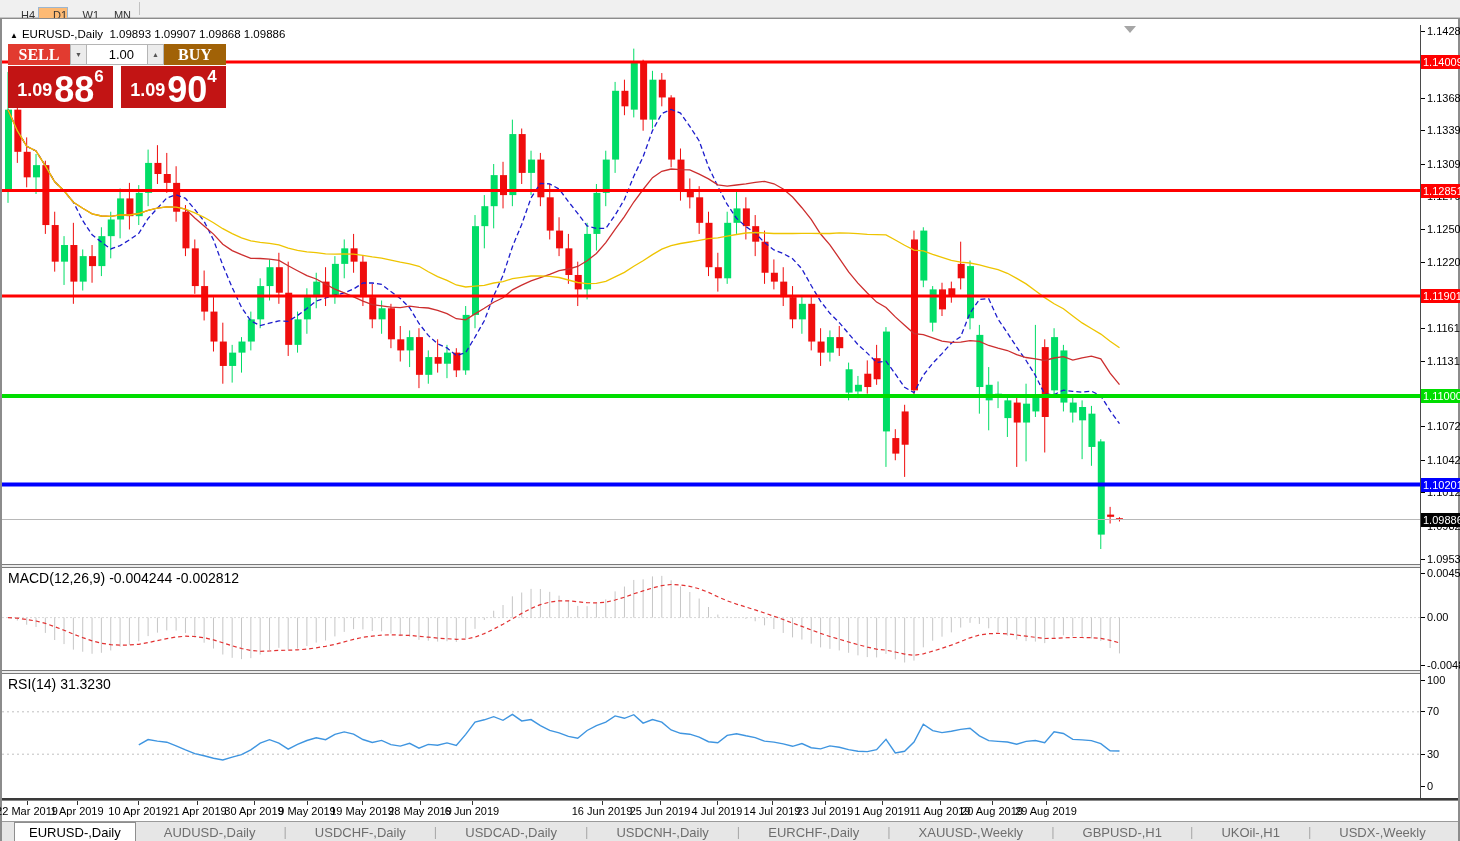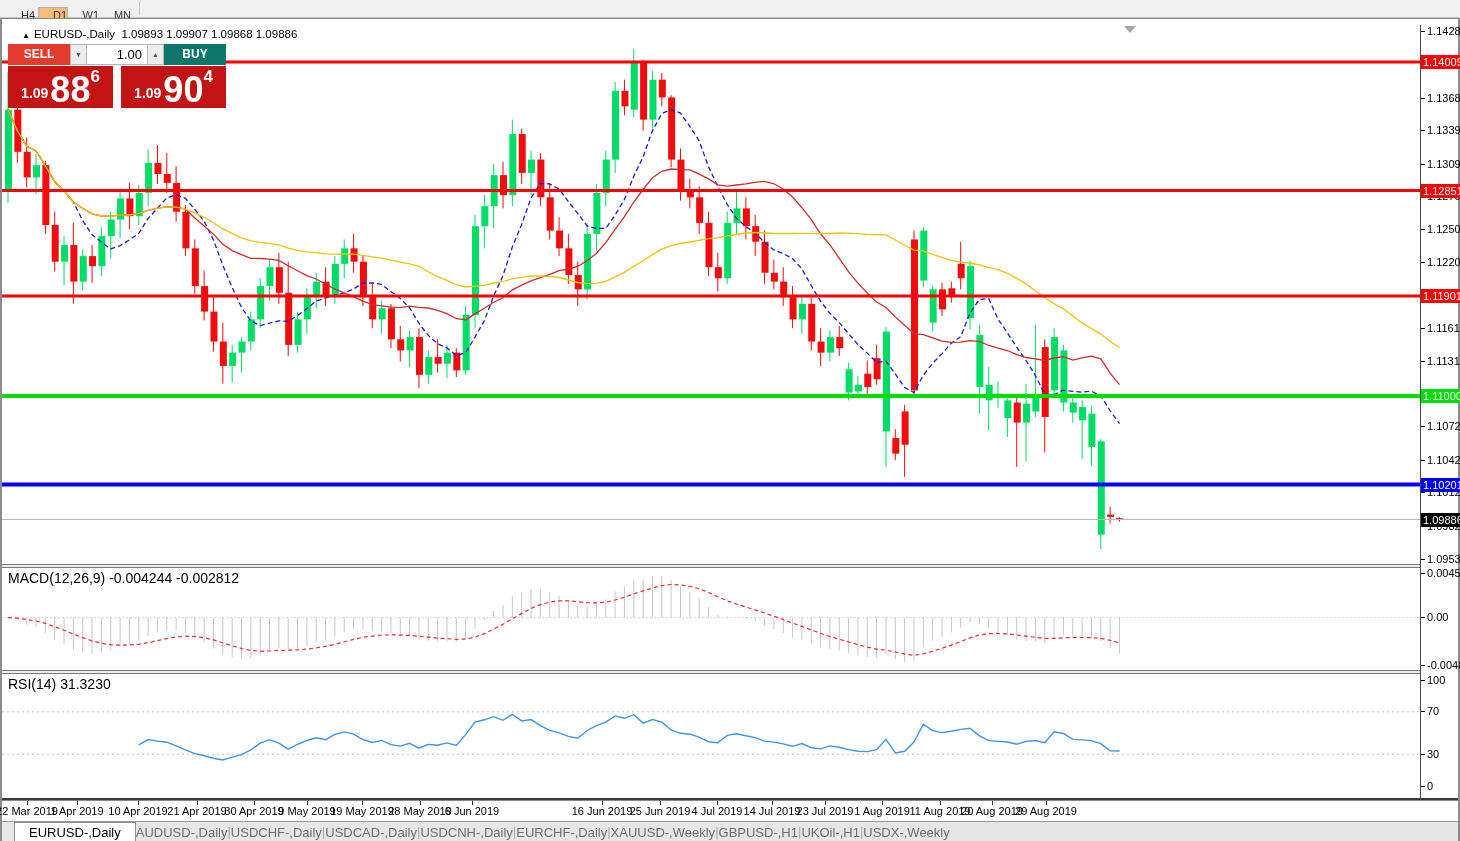--- a/index.html
+++ b/index.html
@@ -30,52 +30,52 @@
             border-top:2px solid #3a3a3a;border-bottom:1px solid #888;}
   #axis-vline{position:absolute;left:1418px;top:6px;width:1px;height:774px;background:#4a4a4a;}
   #axis-col{position:absolute;left:1419px;top:6px;width:37px;height:774px;background:#fff;font-size:11px;color:#000;}
   .ytick{position:absolute;left:0;height:13px;line-height:13px;white-space:nowrap;}
   .ytick i{position:absolute;left:0;top:6px;width:4px;height:1px;background:#000;}
   .ytick span{position:absolute;left:6px;top:0;}
   .plabel{position:absolute;left:0;height:14px;line-height:14px;color:#fff;font-size:11px;
           padding:0 3px 0 2px;white-space:nowrap;}
 
   
-  .chart-title{position:absolute;left:8px;top:3px;font-size:11.5px;color:#000;white-space:nowrap;margin-left:12px;}
+  .chart-title{position:absolute;left:8px;top:3px;font-size:11.5px;color:#000;white-space:nowrap;}
   .chart-title .arr{font-size:8px;margin-right:4px;}
   #shift-marker{position:absolute;left:1122px;top:1px;width:0;height:0;
       border-left:6px solid transparent;border-right:6px solid transparent;border-top:7px solid #a6a6a6;}
 
   .trade-panel{position:absolute;left:6px;top:19px;width:218px;}
   .tp-row1{display:flex;height:21px;}
-  .tp-btn{color:#fff;font-weight:bold;font-size:12px;text-align:center;line-height:21px;cursor:pointer;}
+  .tp-btn{color:#fff;font-weight:bold;font-size:16px;text-align:center;line-height:21px;cursor:pointer;font-family:Liberation Serif, serif;}
   .tp-sell-btn{width:62px;} .tp-buy-btn{width:62px;}
   .tp-spin{width:17px;height:21px;background:#ececec;border:1px solid #b5b5b5;color:#555;
            font-size:7px;text-align:center;line-height:19px;cursor:pointer;}
   .tp-vol{width:60px;height:21px;border:1px solid #b5b5b5;border-left:none;border-right:none;
-          text-align:right;padding-right:5px;font-size:13px;font-family:"Liberation Sans",sans-serif;}
+          text-align:right;padding-right:13px;font-size:13px;font-family:"Liberation Sans",sans-serif;}
   .tp-row2{display:flex;margin-top:1px;}
   .tile{width:105px;height:42px;color:#fff;display:flex;align-items:flex-end;justify-content:center;
         padding-bottom:3px;cursor:pointer;}
-  .tile .pre{font-size:14px;font-weight:bold;margin:0 2px 4px 0;}
+  .tile .pre{font-size:18px;font-weight:bold;margin:0 2px 4px 0;}
   .tile .big{font-size:36px;font-weight:bold;line-height:30px;}
   .tile .sup{font-size:17px;font-weight:bold;align-self:flex-start;margin-top:1px;}
   .tile-gap{width:8px;}
 
   .ind-label{position:absolute;left:6px;top:2px;font-size:14px;color:#000;white-space:nowrap;}
 
   
   #date-strip{position:absolute;left:0;top:782px;width:1456px;height:20px;background:#fff;}
   .dtick{position:absolute;top:0;width:1px;height:4px;background:#333;}
   .dlabel{position:absolute;top:4px;transform:translateX(-50%);font-size:11px;color:#000;white-space:nowrap;}
 
   
   #tab-bar{position:absolute;left:0;top:802px;width:1456px;height:21px;background:#e6e6e6;
            border-top:1px solid #9a9a9a;display:flex;align-items:flex-end;font-size:13px;}
-  .tab{padding:2px 0;color:#6e6e6e;white-space:nowrap;cursor:pointer;}
+  .tab{padding:2px 28px;color:#6e6e6e;white-space:nowrap;cursor:pointer;}
   .tab.active{background:#fff;color:#000;border:1px solid #8e8e8e;border-bottom:none;
               margin-left:12px;padding:2px 14px;height:20px;}
   .tab-sep{color:#aaa;align-self:center;padding-bottom:1px;}
 </style>
 </head>
 <body>
 
 <div id="app">
 
   <div class="toolbar">
@@ -342,21 +342,21 @@
         <span class="arr">▲</span><span>EURUSD-,Daily</span>&nbsp;
         <span>1.09893 1.09907 1.09868 1.09886</span>
       </div>
 
       <div class="trade-panel">
         <div class="tp-row1">
           <div class="tp-btn tp-sell-btn" style="background: rgb(226, 59, 48);">SELL</div>
           <div class="tp-spin">▼</div>
           <input class="tp-vol" readonly="" value="1.00" style="">
           <div class="tp-spin">▲</div>
-          <div class="tp-btn tp-buy-btn" style="background: #0f766e;">BUY</div>
+          <div class="tp-btn tp-buy-btn" style="background: #a16207;">BUY</div>
         </div>
         <div class="tp-row2">
           <div class="tile" style="background: rgb(194, 20, 20);">
             <span class="pre">1.09</span>
             <span class="big">88</span>
             <span class="sup">6</span>
           </div>
           <div class="tile-gap"></div>
           <div class="tile" style="background: rgb(194, 20, 20);">
             <span class="pre">1.09</span>

